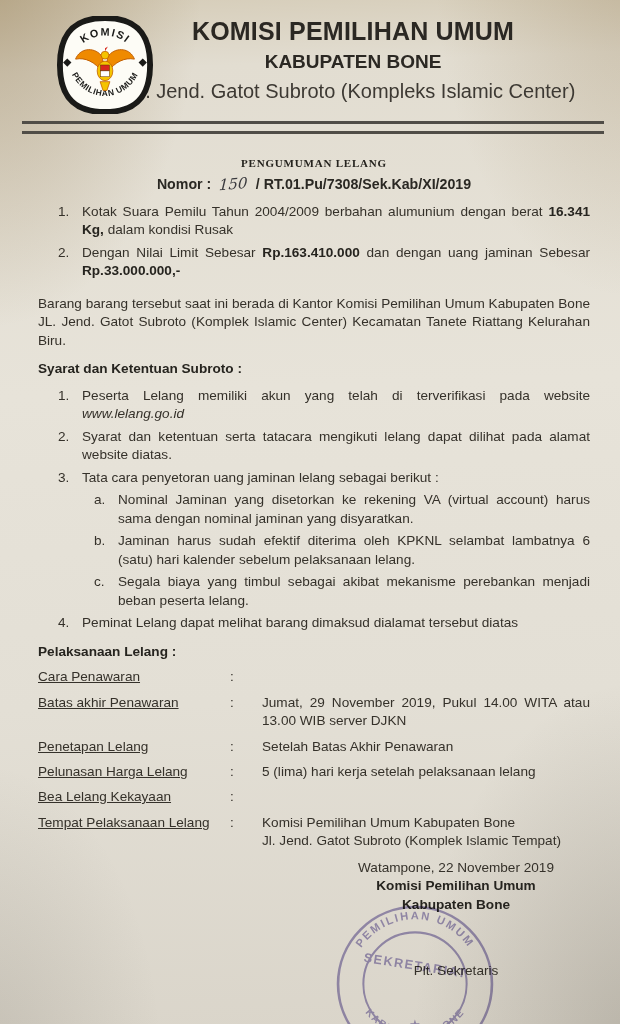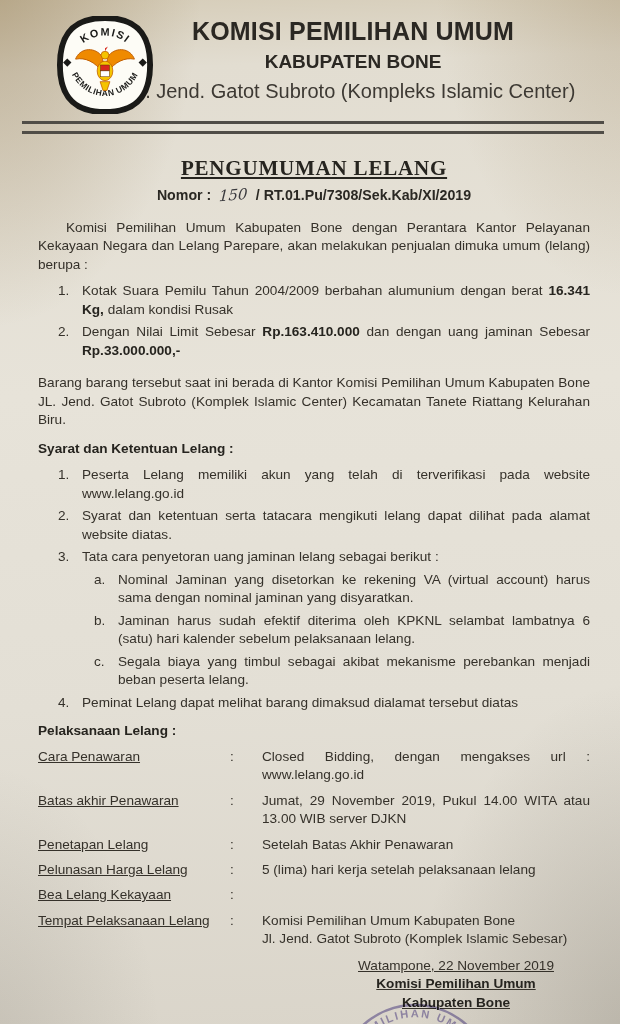--- a/index.html
+++ b/index.html
@@ -26,43 +26,43 @@
   .hdr-logo{position:absolute;left:16px;top:2px;width:102px;height:98px;}
   .hdr-text{padding-left:78px;text-align:center;}
   .org{font-size:25px;font-weight:bold;color:#2b2823;letter-spacing:.2px;}
   .region{font-size:19px;font-weight:bold;color:#2b2823;margin-top:1px;}
   .address{font-size:20px;color:#3d3933;margin-top:3px;}
   .sep{margin:9px -14px 0 -16px;height:7px;
        border-top:3px solid #504d47;border-bottom:3px solid #504d47;}
   
   .title{margin-top:20px;text-align:center;}
   .title h1{margin:0;font-family:"Liberation Serif","DejaVu Serif",serif;
-            font-size:21px;font-weight:bold;color:#26241f;
-            letter-spacing:.8px;text-decoration:underline;display:inline-block;}
+            font-size:11px;font-weight:bold;color:#26241f;
+            letter-spacing:.8px;display:inline-block;}
   .nomor{font-weight:bold;font-size:14.2px;color:#2a2823;margin-top:2px;}
   .hand{display:inline-block;font-family:"DejaVu Serif",serif;font-style:italic;
         font-weight:normal;font-size:15px;transform:rotate(-5deg) skewX(-8deg);
         color:#3a3a3e;padding:0 4px;}
   
   .para{margin-top:14px;text-align:justify;}
   .indent{text-indent:28px;}
   .list{margin-top:8px;margin-left:20px;}
   .li{display:flex;margin-top:4px;}
   .li .n{flex:none;width:24px;}
   .li .t{flex:1;text-align:justify;}
   .sublist{margin-left:36px;}
   .bold-head{font-weight:bold;color:#26241f;margin-top:10px;}
-  .weblink{}
+  .weblink{font-style:italic;}
   
   .row{display:flex;margin-top:7px;}
   .row .lab{flex:none;width:192px;text-decoration:underline;}
   .row .cl{flex:none;width:32px;}
   .row .val{flex:1;text-align:justify;}
   
-  .sig{position:relative;margin:8px 0 0 292px;width:252px;text-align:center;text-decoration:underline;}
+  .sig{position:relative;margin:8px 0 0 292px;width:252px;text-align:center;}
   .sig .b{font-weight:bold;color:#26241f;}
   .sig-role{margin-bottom:58px;margin-top:48px;}
   .stamp{position:absolute;left:4px;top:44px;width:162px;height:162px;
          opacity:.62;mix-blend-mode:multiply;pointer-events:none;}
 </style>
 </head>
 <body>
 
 <div class="paper">
 
@@ -101,21 +101,20 @@
 
   <div class="title">
     <h1>PENGUMUMAN LELANG</h1>
     <div class="nomor">
       <span>Nomor :</span>
       <span class="hand">150</span>
       <span>/ RT.01.Pu/7308/Sek.Kab/XI/2019</span>
     </div>
   </div>
 
-  <div class="para indent">Komisi Pemilihan Umum Kabupaten Bone dengan Perantara Kantor Pelayanan Kekayaan Negara dan Lelang Parepare, akan melakukan penjualan dimuka umum (lelang) berupa :</div>
 
   <div class="list">
     <div class="li">
       <span class="n">1.</span>
       <span class="t">
         <span>Kotak Suara Pemilu Tahun 2004/2009 berbahan alumunium dengan berat</span>
         <b>16.341 Kg,</b>
         <span>dalam kondisi Rusak</span>
       </span>
     </div>
@@ -125,21 +124,21 @@
         <span>Dengan Nilai Limit Sebesar</span>
         <b>Rp.163.410.000</b>
         <span>dan dengan uang jaminan Sebesar</span>
         <b>Rp.33.000.000,-</b>
       </span>
     </div>
   </div>
 
   <div class="para">Barang barang tersebut saat ini berada di Kantor Komisi Pemilihan Umum Kabupaten Bone JL. Jend. Gatot Subroto (Komplek Islamic Center) Kecamatan Tanete Riattang Kelurahan Biru.</div>
 
-  <div class="bold-head">Syarat dan Ketentuan Lelang :</div>
+  <div class="bold-head">Syarat dan Ketentuan Subroto :</div>
   <div class="list">
     <div class="li">
       <span class="n">1.</span>
       <span class="t">
         <span>Peserta Lelang memiliki akun yang telah di terverifikasi pada website</span>
         <span class="weblink">www.lelang.go.id</span>
       </span>
     </div>
     <div class="li">
       <span class="n">2.</span>
@@ -167,24 +166,20 @@
       <span class="n">4.</span>
       <span class="t">Peminat Lelang dapat melihat barang dimaksud dialamat tersebut diatas</span>
     </div>
   </div>
 
   <div class="bold-head">Pelaksanaan Lelang :</div>
   <div>
     <div class="row">
       <span class="lab">Cara Penawaran</span>
       <span class="cl">:</span>
-      <span class="val">
-        <span>Closed Bidding, dengan mengakses url :</span>
-        <span class="weblink">www.lelang.go.id</span>
-      </span>
     </div>
     <div class="row">
       <span class="lab">Batas akhir Penawaran</span>
       <span class="cl">:</span>
       <span class="val">Jumat, 29 November 2019, Pukul 14.00 WITA atau 13.00 WIB server DJKN</span>
     </div>
     <div class="row">
       <span class="lab">Penetapan Lelang</span>
       <span class="cl">:</span>
       <span class="val">Setelah Batas Akhir Penawaran</span>
@@ -196,21 +191,21 @@
     </div>
     <div class="row">
       <span class="lab">Bea Lelang Kekayaan</span>
       <span class="cl">:</span>
     </div>
     <div class="row">
       <span class="lab">Tempat Pelaksanaan Lelang</span>
       <span class="cl">:</span>
       <span class="val">
         <span style="display:block">Komisi Pemilihan Umum Kabupaten Bone</span>
-        <span style="display:block">Jl. Jend. Gatot Subroto (Komplek Islamic Sebesar)</span>
+        <span style="display:block">Jl. Jend. Gatot Subroto (Komplek Islamic Tempat)</span>
       </span>
     </div>
   </div>
 
   <div class="sig">
     <div>Watampone, 22 November 2019</div>
     <div class="b">Komisi Pemilihan Umum</div>
     <div class="b">Kabupaten Bone</div>
     <div class="sig-role">Plt. Sekretaris</div>
 

